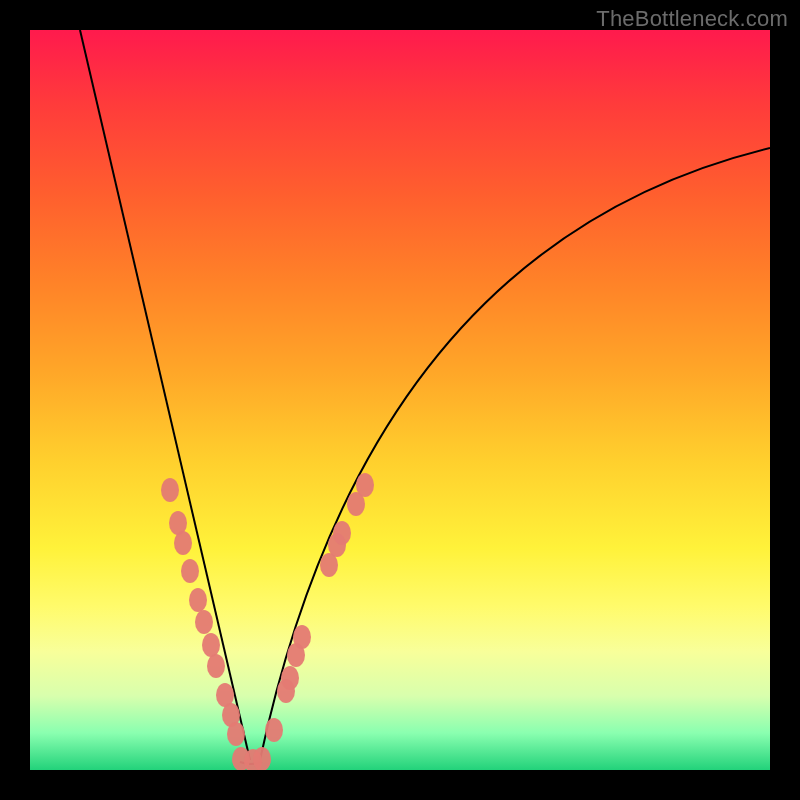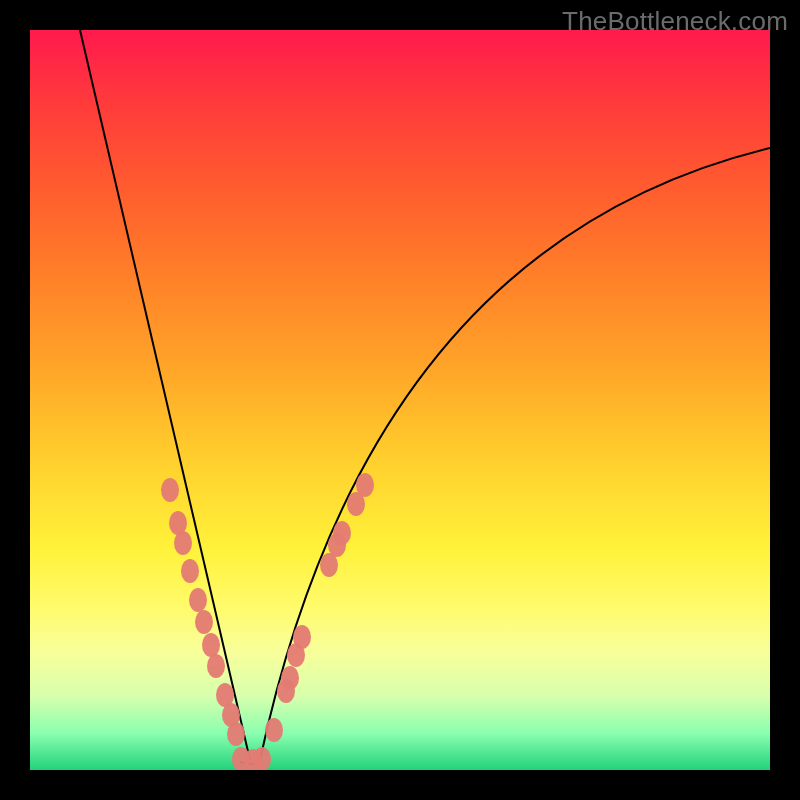--- a/index.html
+++ b/index.html
@@ -35,21 +35,21 @@
       #f8ff9a 84%,
       #d8ffad 90%,
       #8affb0 95%,
       #22d27a 100%
     );
   }
   .watermark {
     position: absolute;
     top: 6px;
     right: 12px;
-    font-size: 26px;
+    font-size: 22px;
     font-weight: 500;
     color: #6b6b6b;
     letter-spacing: 0.2px;
     user-select: none;
   }
   svg.curves {
     position: absolute;
     inset: 0;
     width: 100%;
     height: 100%;

